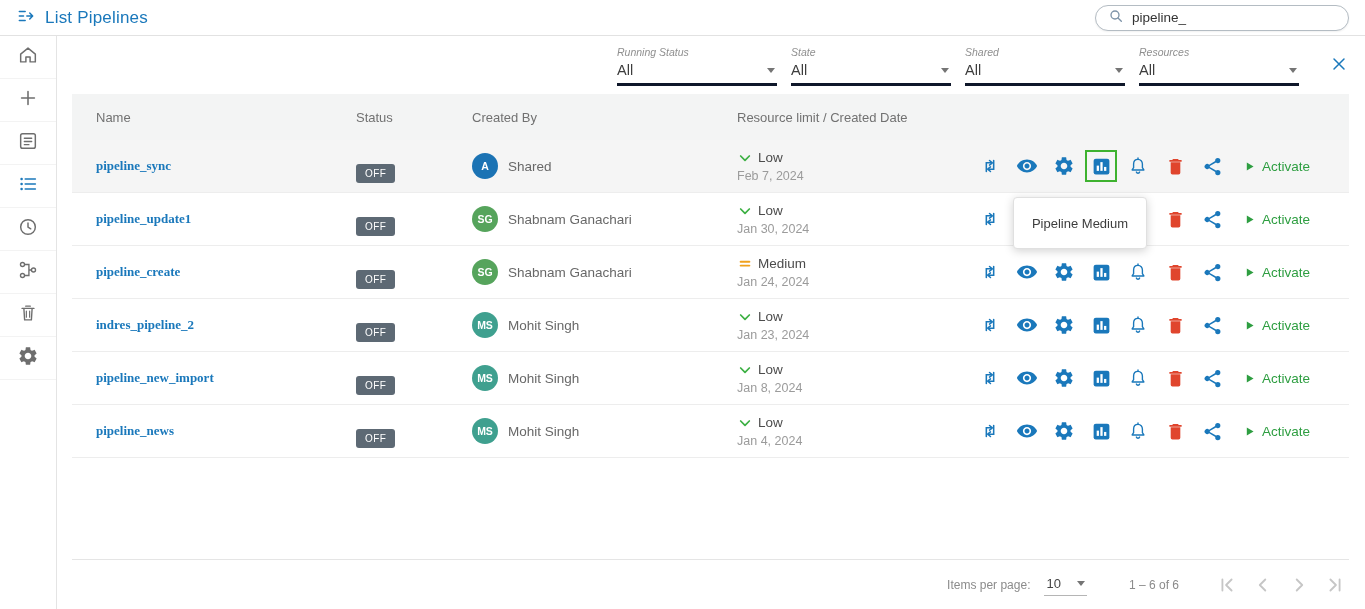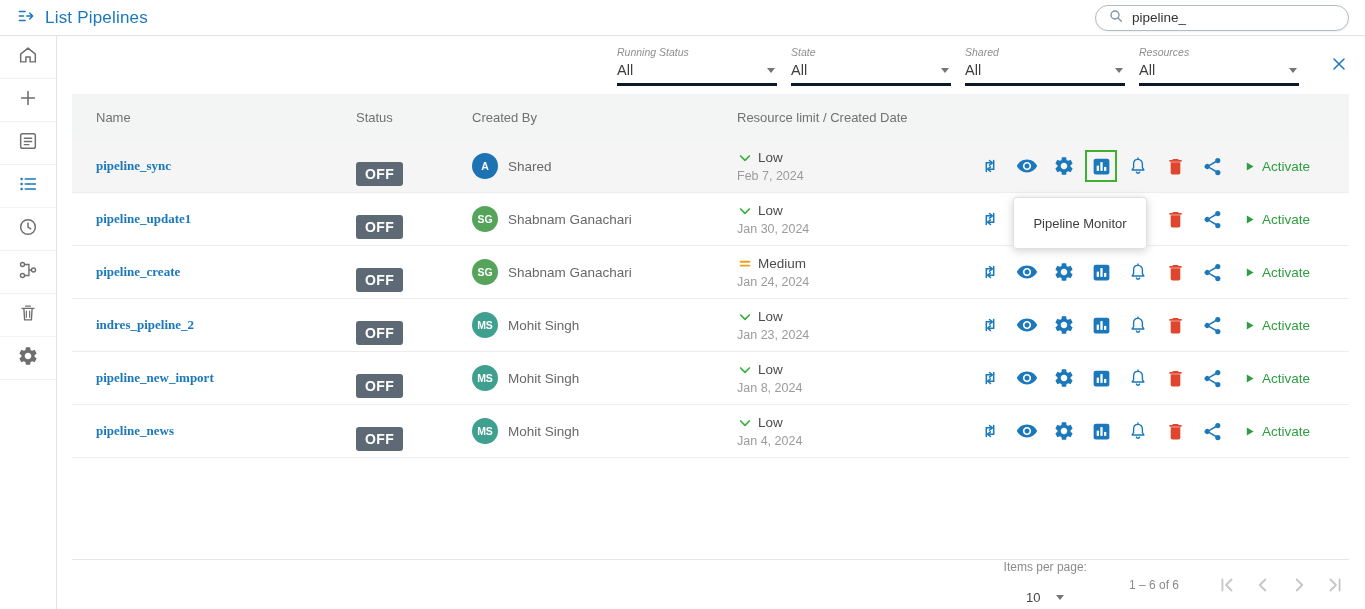--- a/index.html
+++ b/index.html
@@ -40,21 +40,21 @@
   .filters-close{margin-left:16px;margin-bottom:8px;color:var(--accent);display:flex;}
 
   
   .thead,.trow{display:grid;grid-template-columns:284px 116px 265px 225px 1fr;align-items:center;}
   .thead{background:#f3f4f4;height:46px;color:#717171;font-size:13px;}
   .c-name{padding-left:24px;}
   .c-actions-h{text-align:center;}
   .trow{height:53px;border-bottom:1px solid #ededed;font-size:13.5px;background:#fff;}
   .trow.hovered{background:#f5f5f5;}
   .name-link{color:var(--accent);font-weight:600;font-size:13px;text-decoration:none;cursor:pointer;font-family:Liberation Serif, serif;}
-  .off-badge{background:var(--badge);color:#fff;font-size:14px;font-weight:700;letter-spacing:.4px;
+  .off-badge{background:var(--badge);color:#fff;font-size:10px;font-weight:400;letter-spacing:.4px;
              padding:4px 9px;border-radius:3px;display:inline-block;margin-top:15px;}
   .c-creator{display:flex;align-items:center;gap:10px;color:#686868;font-size:13.5px;}
   .avatar{width:26px;height:26px;border-radius:50%;color:#fff;font-size:10.5px;font-weight:600;
           display:flex;align-items:center;justify-content:center;flex:none;}
   .res-line1{display:flex;align-items:center;gap:5px;color:#4c4c4c;font-size:13.5px;}
   .res-line2{color:#9b9b9b;font-size:12.5px;margin-top:3px;}
   .res-icon svg{display:none;}
   .res-icon.low .icon-low{display:block;}
   .res-icon.medium .icon-medium{display:block;}
   .c-actions{display:flex;align-items:center;gap:13px;padding-left:16px;}
@@ -67,21 +67,21 @@
   .play-icon{display:flex;}
 
   
   .tooltip{position:absolute;left:1013px;top:197px;width:134px;height:52px;background:#fff;
            border:1px solid #e0e0e0;border-radius:4px;box-shadow:0 2px 10px rgba(0,0,0,.18);
            display:flex;align-items:center;justify-content:center;font-size:13px;color:#3d3d3d;z-index:30;}
 
   
   .footer{margin-top:auto;border-top:1px solid #e5e5e5;height:50px;display:flex;align-items:center;
           justify-content:flex-end;color:#8b8b8b;font-size:12px;}
-  .ipp{display:flex;align-items:center;gap:14px;flex-direction:column;}
+  .ipp{display:flex;align-items:center;gap:14px;}
   .ipp-select{display:flex;align-items:center;gap:16px;border-bottom:1px solid #b5b5b5;
               padding:2px 2px 4px 2px;color:#454545;font-size:13px;cursor:pointer;}
   .range{margin-left:42px;margin-right:34px;}
   .pager{display:flex;align-items:center;gap:8px;}
   .pager button{width:28px;height:28px;display:flex;align-items:center;justify-content:center;color:#c6c6c6;}
 </style>
 </head>
 <body>
 
 <div class="topbar">
@@ -703,13 +703,13 @@
         <button>
             <svg width="22" height="22" viewBox="0 0 24 24">
               <path d="M17 6 V18 M7 6 L13 12 L7 18" fill="none" stroke="currentColor" stroke-width="2" stroke-linecap="round" stroke-linejoin="round"></path>
             </svg>
           </button>
       </div>
     </div>
   </div>
 </div>
 
-<div class="tooltip">Pipeline Monitor</div>
+<div class="tooltip">Pipeline Medium</div>
 
 </body></html>

